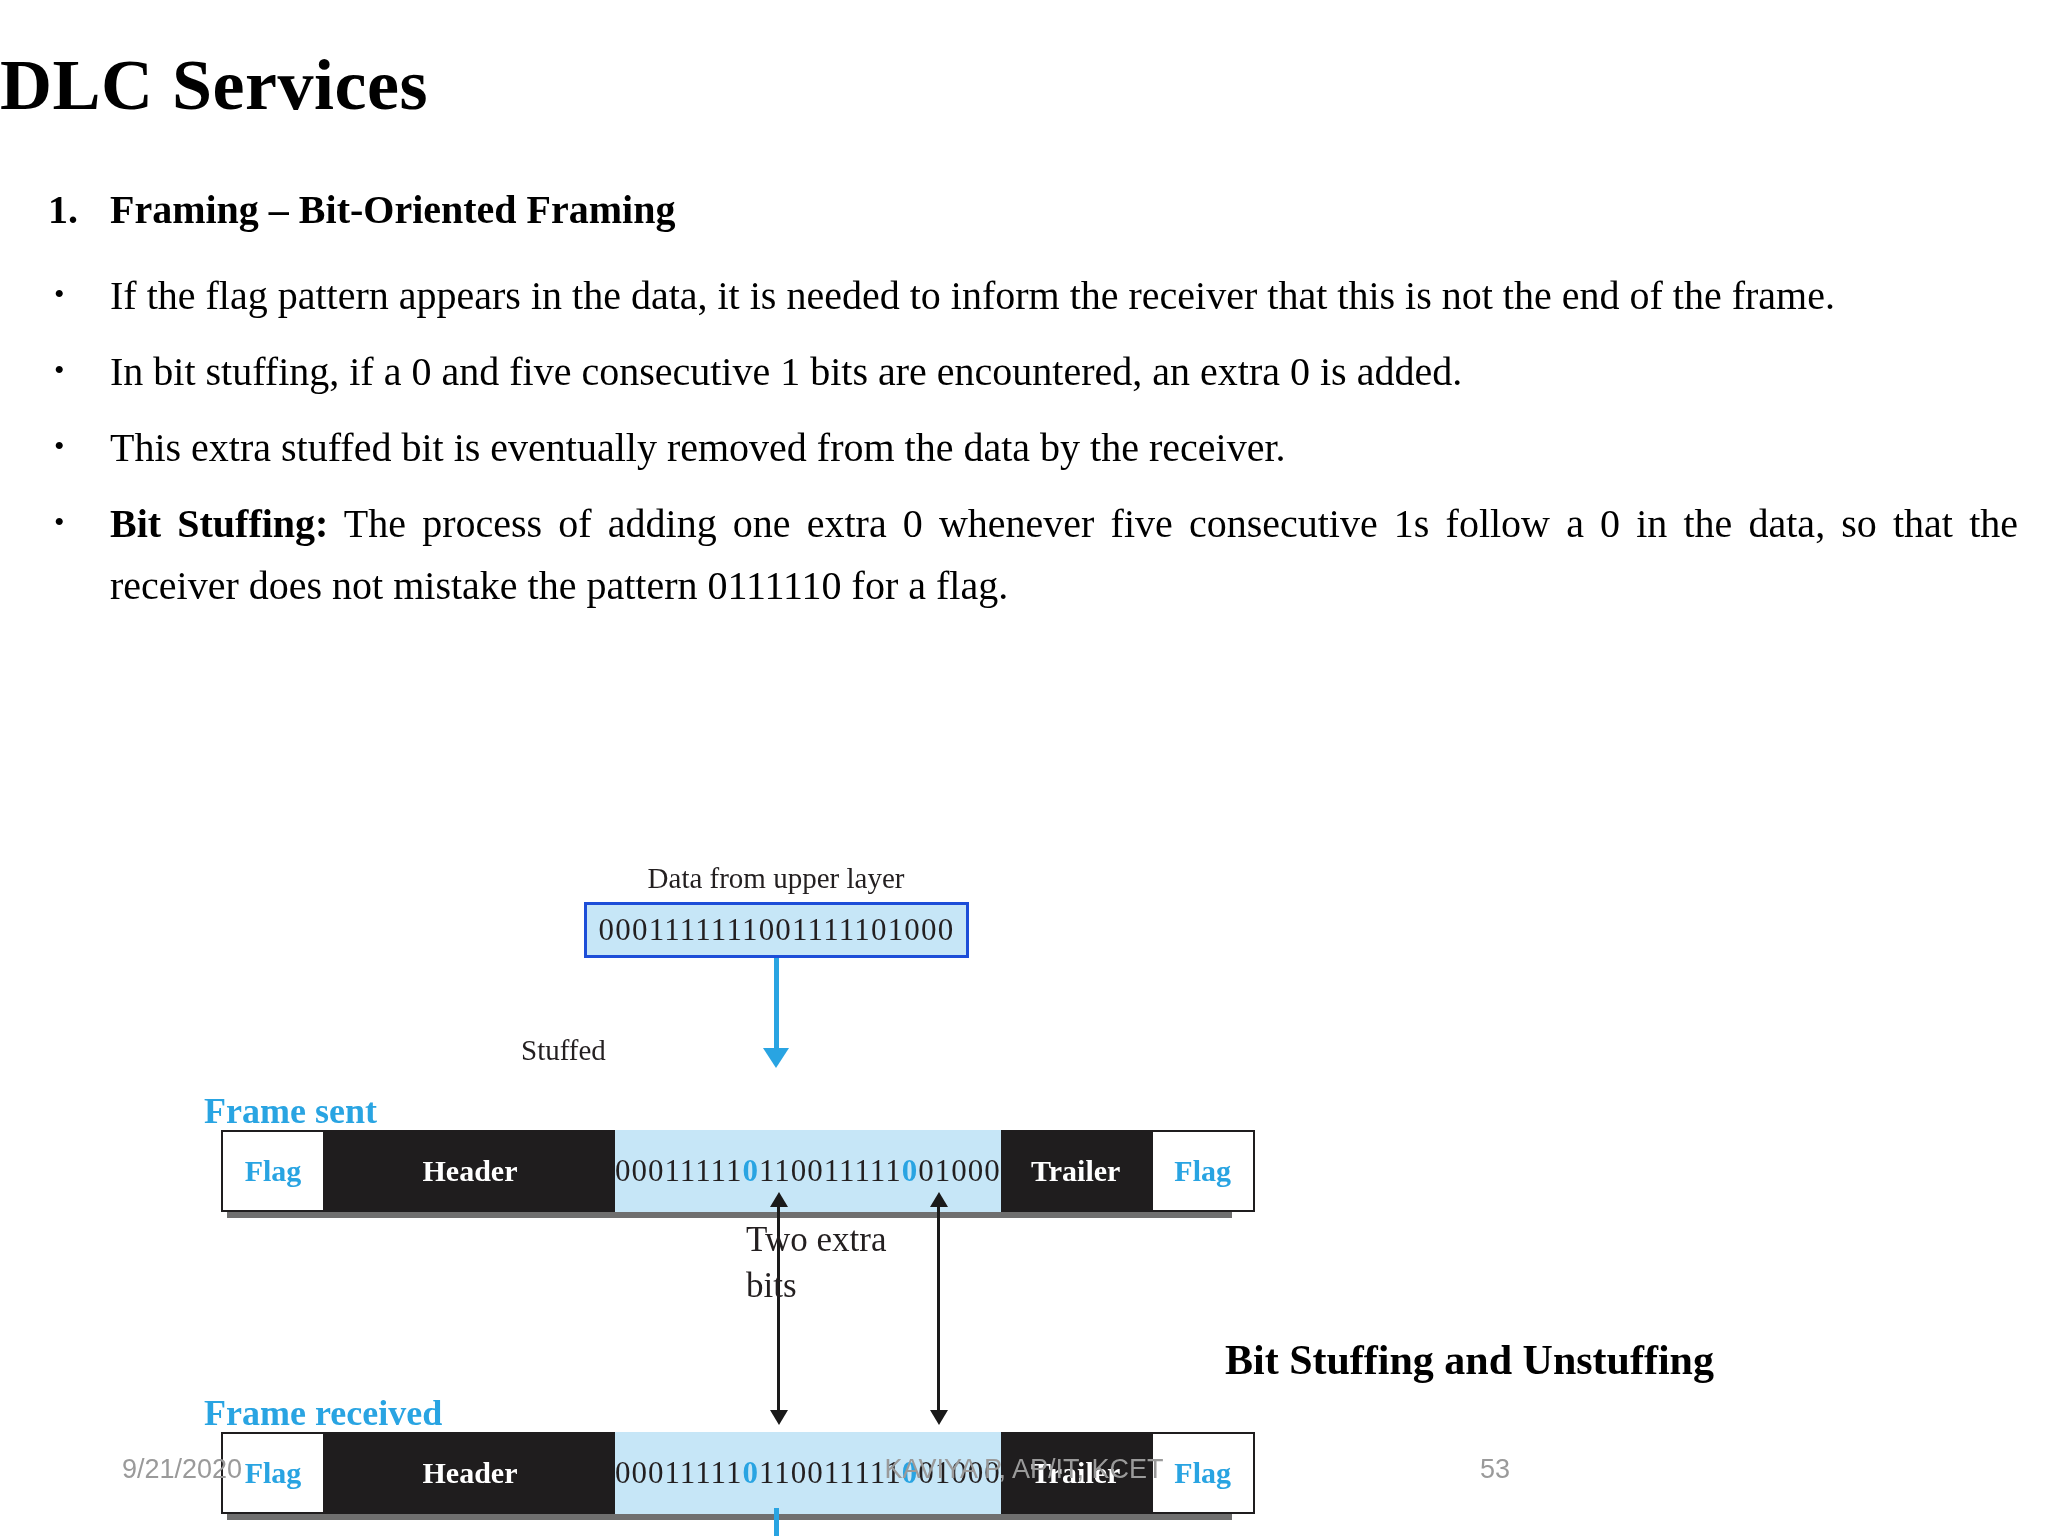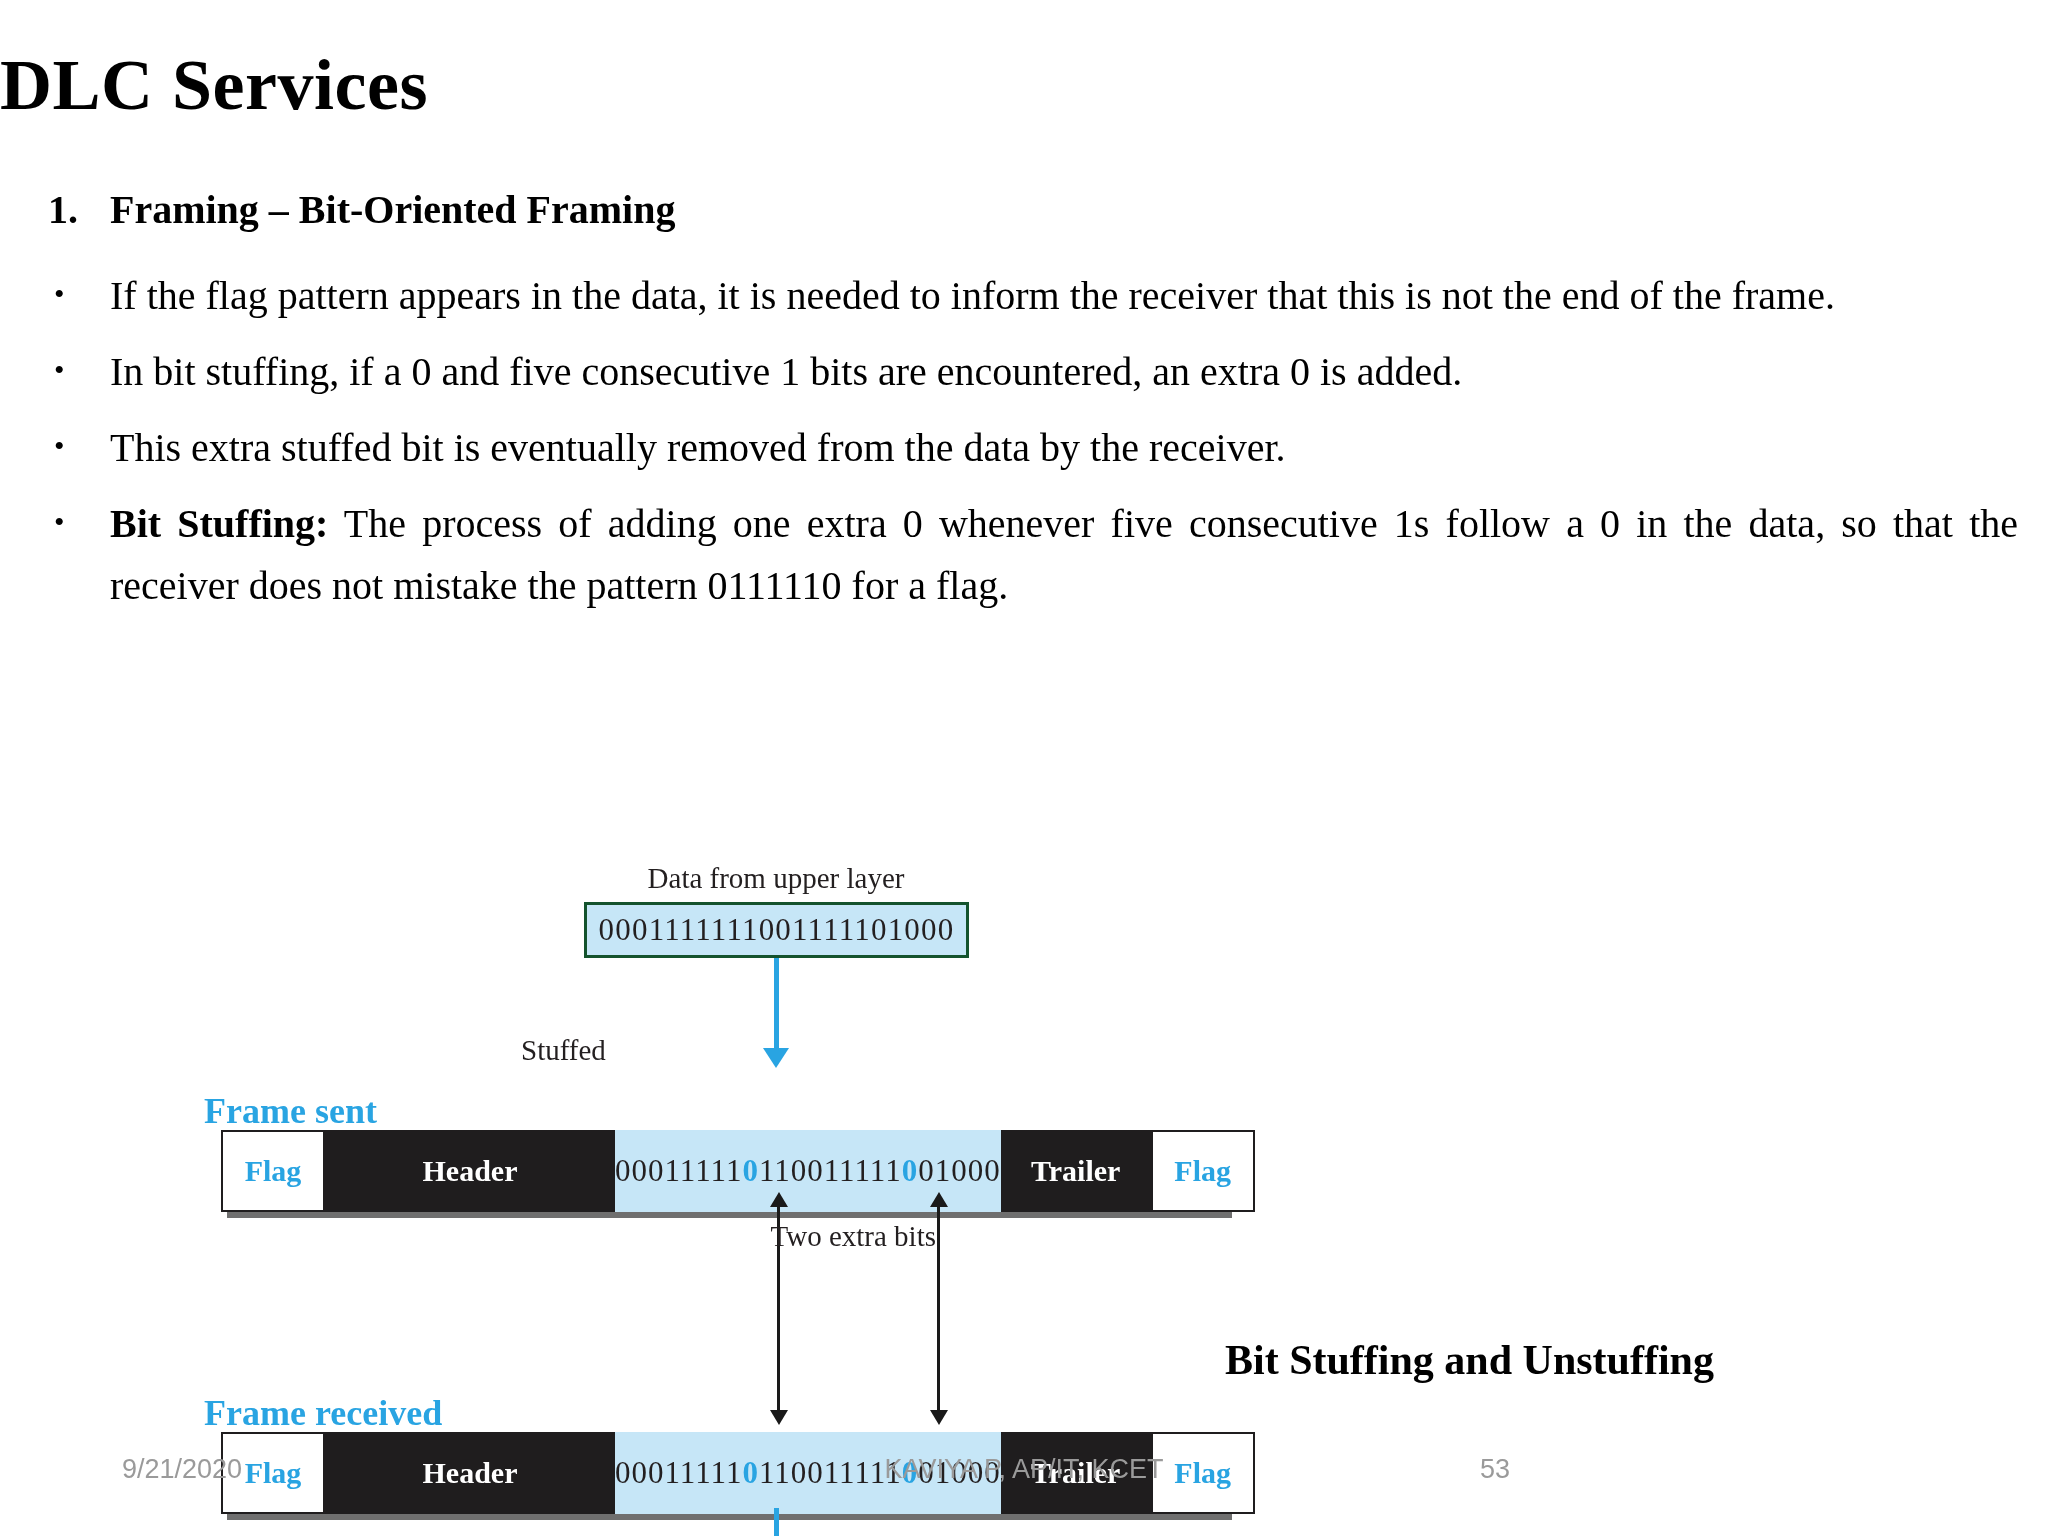--- a/index.html
+++ b/index.html
@@ -87,21 +87,21 @@
     top: 0px;
     width: 420px;
     text-align: center;
     font-size: 29px;
     color: #231f20;
   }
   .databox {
     position: absolute;
     box-sizing: border-box;
     background: #c6e6f7;
-    border: 3px solid #14532d;
+    border: 3px solid #1d4ed8;
     display: flex;
     align-items: center;
     justify-content: center;
     font-size: 31px;
     letter-spacing: 1.2px;
     color: #231f20;
   }
   #databox-top  { left: 398px; top: 40px;  width: 385px; height: 56px; }
 
   
@@ -185,22 +185,22 @@
     font-size: 29px;
     color: #231f20;
     white-space: nowrap;
   }
   #lbl-stuffed   { left: 335px; top: 172px; }
   #lbl-twoextra {
     position: absolute;
     left: 560px;
     top: 355px;
     width: 190px;
-    text-align: right;
-    font-size: 29px;
+    text-align: left;
+    font-size: 35px;
     line-height: 1.32;
     color: #231f20;
   }
 
   
   .fig-title-right {
     position: absolute;
     left: 1225px;
     top: 1336px;
     font-size: 42px;

